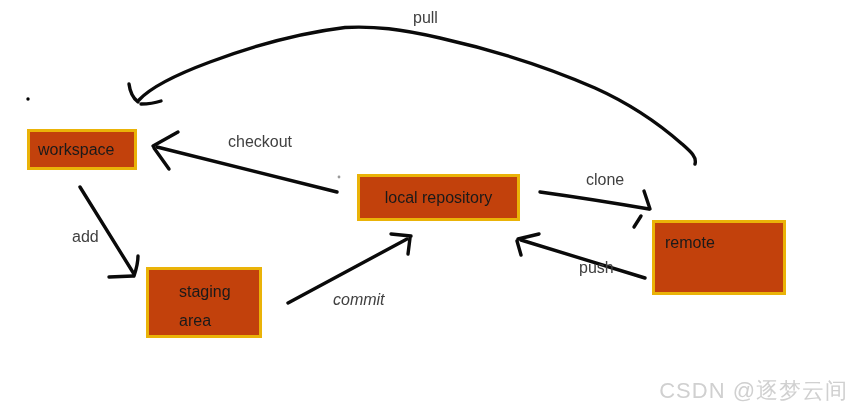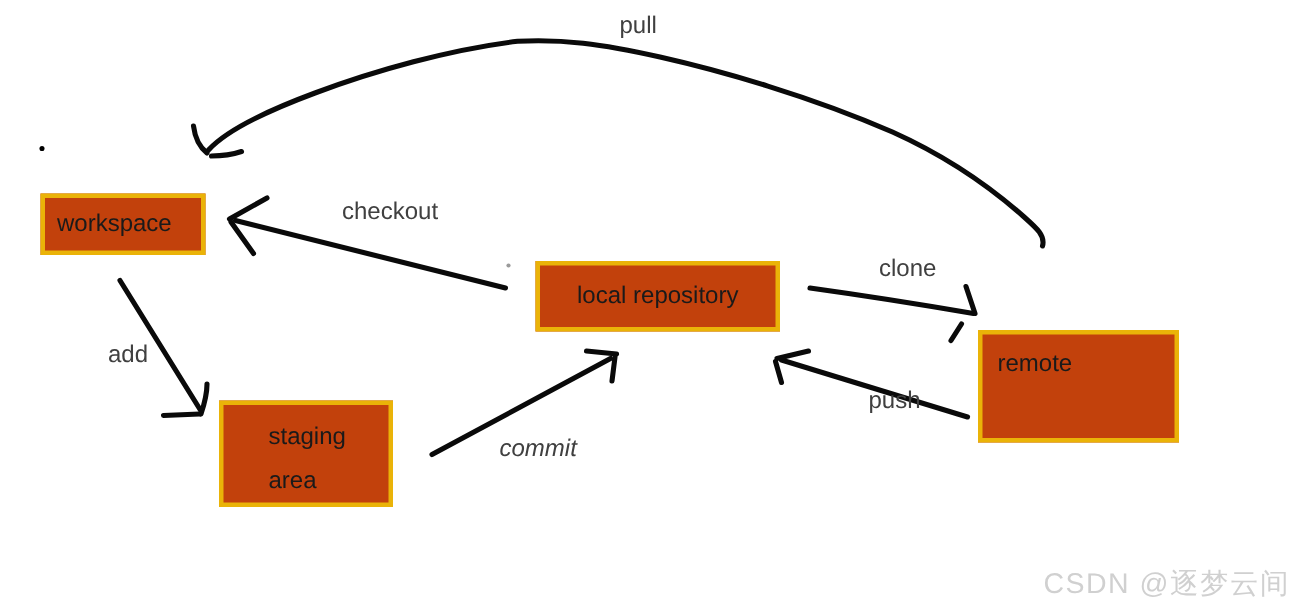--- a/index.html
+++ b/index.html
@@ -16,21 +16,21 @@
   .node-local{left:357px;top:174px;width:163px;height:47px;display:flex;align-items:center;justify-content:center;}
   .node-staging{left:146px;top:267px;width:116px;height:71px;padding:7px 0 0 30px;line-height:29px;}
   .node-remote{left:652px;top:179px;width:134px;height:75px;padding:6px 0 0 10px;line-height:27px;margin-top:41px;}
   .lbl{position:absolute;font-size:16px;color:#404040;white-space:nowrap;}
   .lbl-pull{left:413px;top:9px;}
   .lbl-checkout{left:228px;top:133px;}
   .lbl-clone{left:586px;top:171px;}
   .lbl-add{left:72px;top:228px;}
   .lbl-commit{left:333px;top:291px;font-style:italic;}
   .lbl-push{left:579px;top:259px;}
-  .watermark{position:absolute;right:0;top:376px;font-size:19px;letter-spacing:1px;}
+  .watermark{position:absolute;right:12px;top:376px;font-size:22px;letter-spacing:1px;}
   .stroke{fill:none;stroke:#0a0a0a;stroke-width:3.4;stroke-linecap:round;stroke-linejoin:round;}
 </style>
 </head>
 <body>
 
 <div class="canvas">
 
   <svg class="arrows" viewBox="0 0 860 405">
 
     <g>

